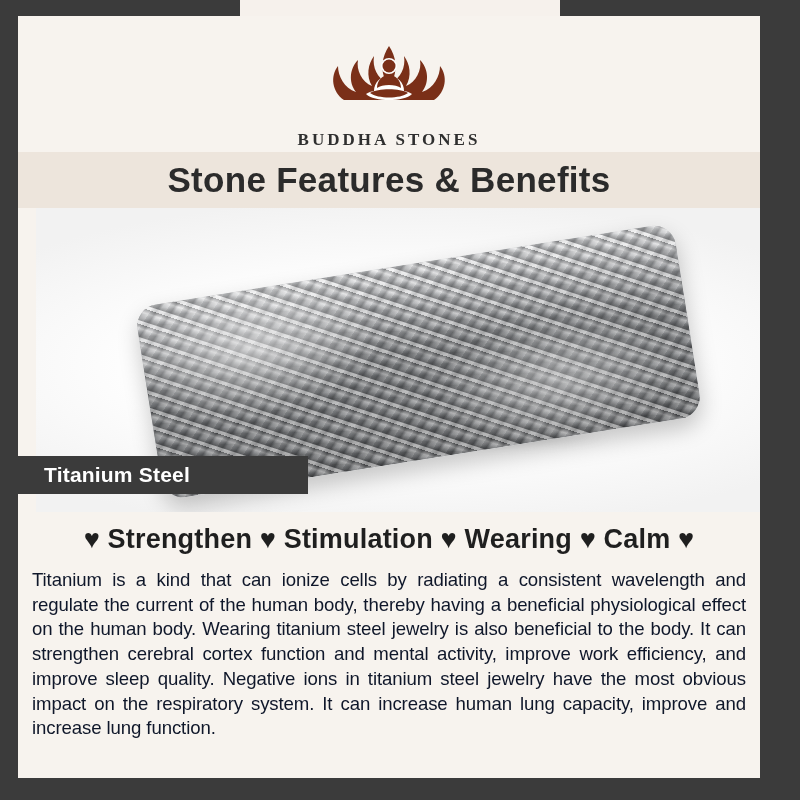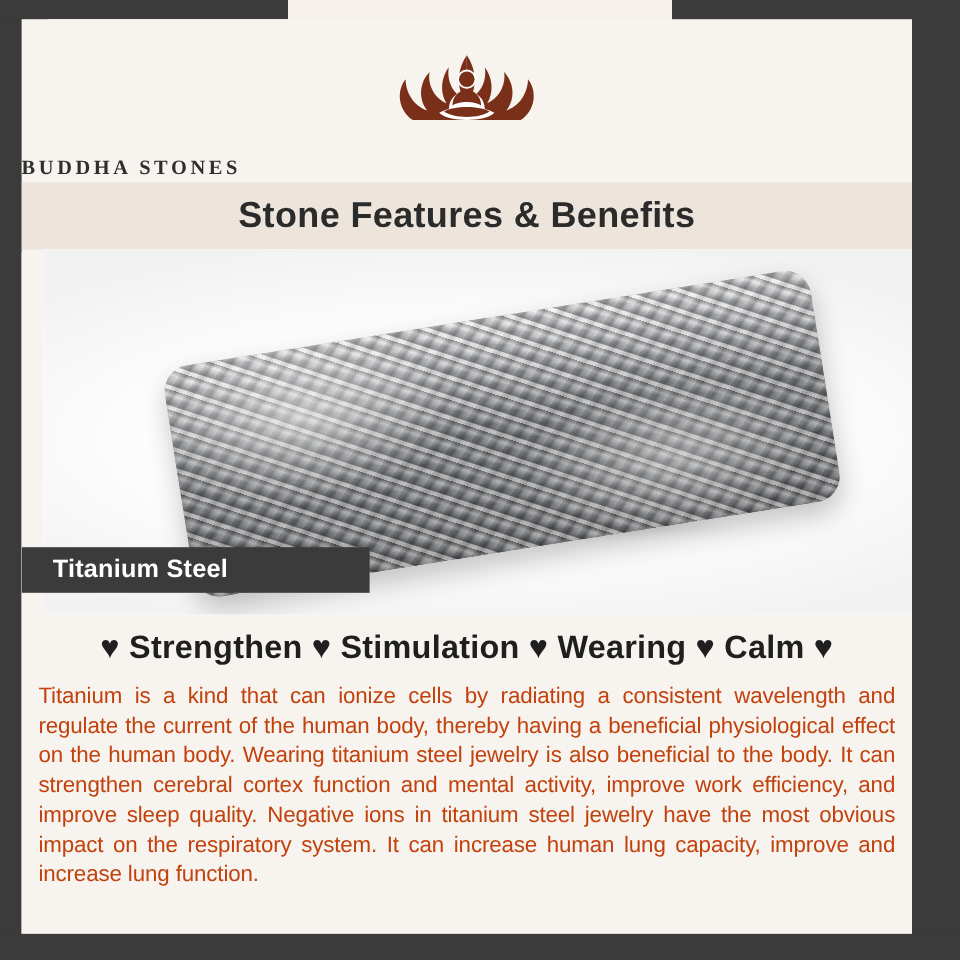--- a/index.html
+++ b/index.html
@@ -70,21 +70,21 @@
     background: #f7f3ee;
     overflow: hidden;
   }
 
   
   .logo-wrap {
     position: absolute;
     left: 0;
     top: 10px;
     width: 742px;
-    text-align: left;
+    text-align: center;
   }
   .logo-mark {
     display: block;
     margin: 0 auto;
   }
   .logo-text {
     font-family: "Liberation Serif", serif;
     font-size: 17px;
     letter-spacing: 3px;
     color: #2f2f2f;
@@ -100,21 +100,21 @@
     width: 742px;
     height: 56px;
     background: #ede5dc;
     display: flex;
     align-items: center;
     justify-content: center;
   }
   .title-band .title-text {
     font-family: "Liberation Sans", sans-serif;
     font-weight: 700;
-    font-size: 30px;
+    font-size: 35px;
     color: #2b2b2b;
     letter-spacing: 0.3px;
   }
 
   
   .photo {
     position: absolute;
     left: 18px;
     top: 192px;
     width: 724px;
@@ -205,21 +205,21 @@
   }
 
   
   .body-copy {
     position: absolute;
     left: 14px;
     top: 552px;
     width: 714px;
     font-size: 18.6px;
     line-height: 1.33;
-    color: #c2410c;
+    color: #0f172a;
     text-align: justify;
     letter-spacing: -0.1px;
   }
 </style>
 </head>
 <body>
 
 <div class="page">
 
   <div class="frame-top-left"></div>

